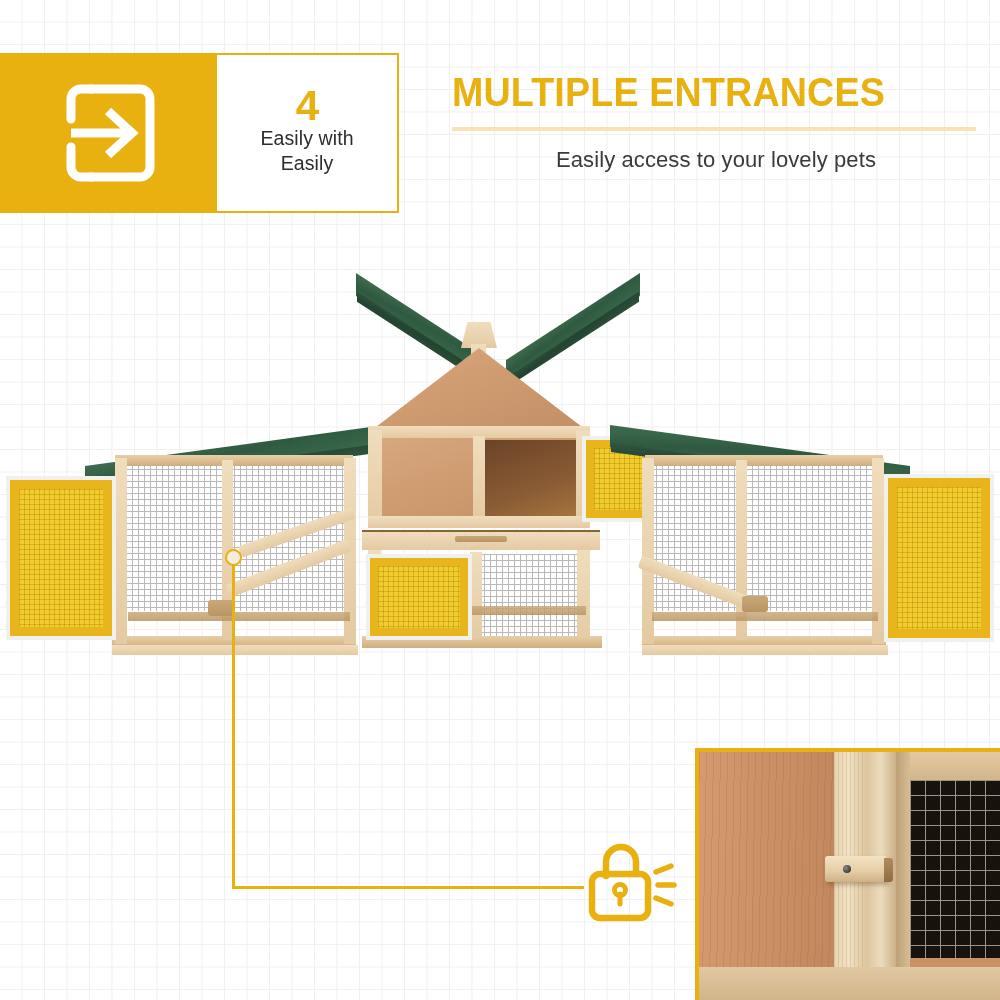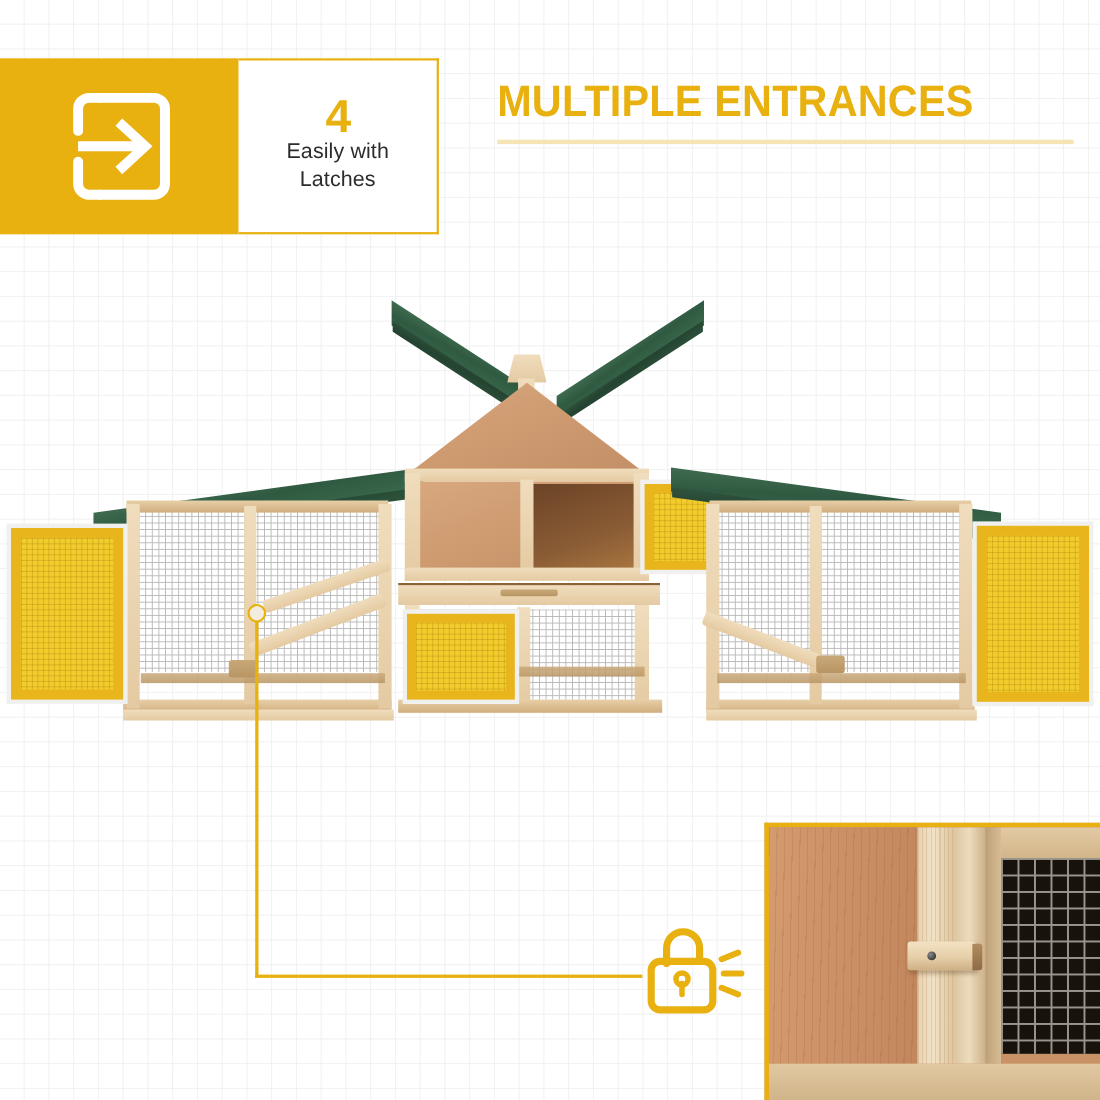--- a/index.html
+++ b/index.html
@@ -171,27 +171,28 @@
       <path d="M31 8 H21 a10 10 0 0 0 -10 10 V38" fill="none" stroke="#ffffff" stroke-width="9" stroke-linecap="round" stroke-linejoin="round"></path>
       <path d="M31 96 H21 a10 10 0 0 1 -10 -10 V66" fill="none" stroke="#ffffff" stroke-width="9" stroke-linecap="round" stroke-linejoin="round"></path>
       <line x1="11" y1="52" x2="68" y2="52" stroke="#ffffff" stroke-width="9" stroke-linecap="butt"></line>
       <polyline points="48,30 72,52 48,74" fill="none" stroke="#ffffff" stroke-width="9" stroke-linecap="butt" stroke-linejoin="miter"></polyline>
     </svg>
   </div>
 
   <div id="stat-tile">
     <div id="stat-number">4</div>
     <div class="stat-line">Easily with</div>
-    <div class="stat-line">Latches</div>
+    <div class="stat-line">Easily</div>
   </div>
 </div>
 
 <div id="title-block">
   <div id="main-title">MULTIPLE ENTRANCES</div>
   <div id="title-divider"></div>
+  <div id="subtitle">Easily access to your lovely pets</div>
 </div>
 
 <div id="product-stage">
 
   <div class="layer roof" style="left:85px;top:125px;width:300px;height:22px;
        transform:skewY(-7.8deg);transform-origin:right center;
        box-shadow:0 3px 0 rgba(0,0,0,.12);"></div>
   <div class="layer roof" style="left:86px;top:143px;width:298px;height:9px;
        transform:skewY(-7.8deg);transform-origin:right center;filter:brightness(.78);"></div>
 

